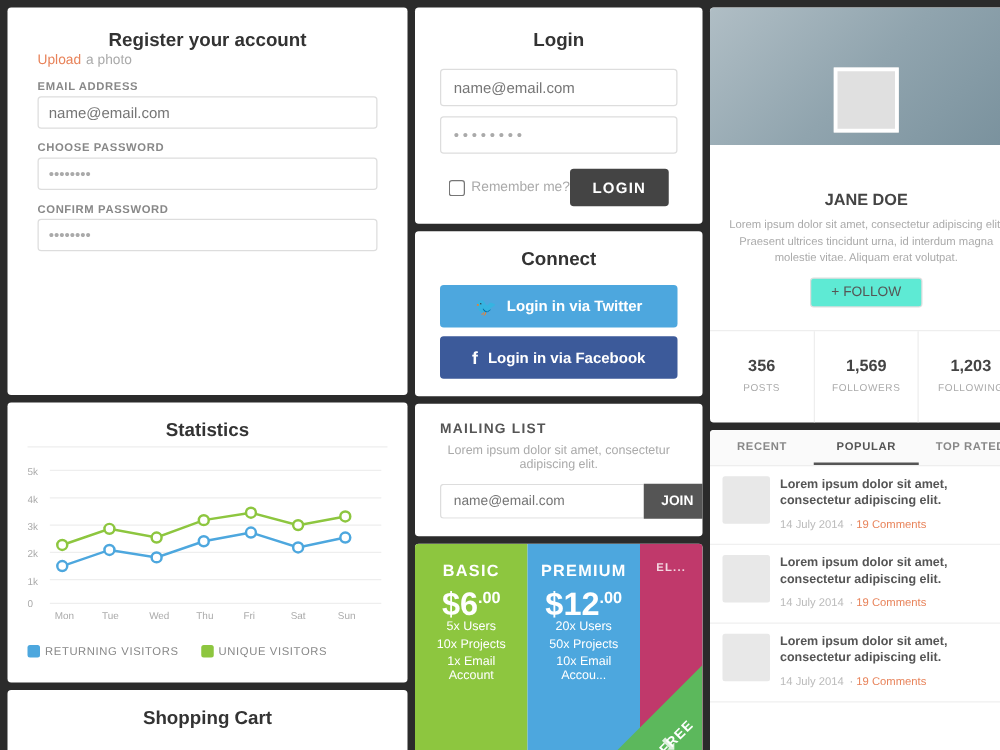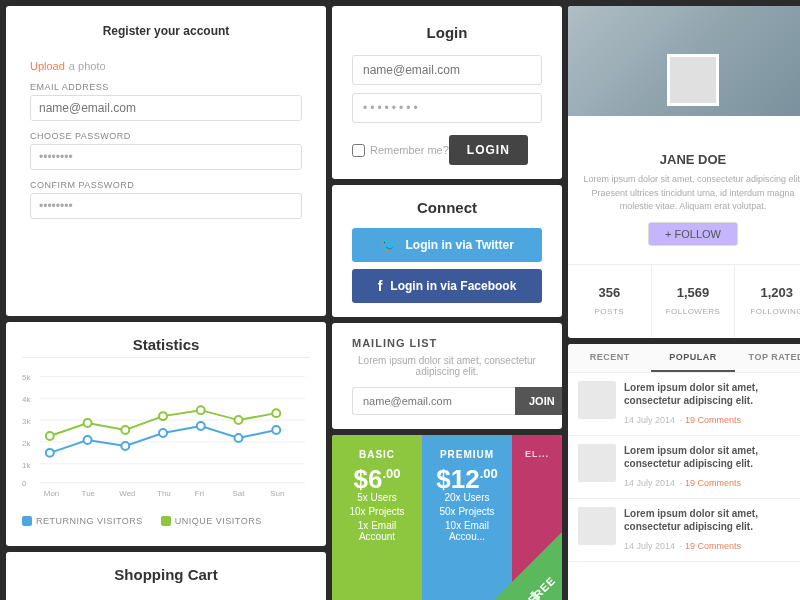--- a/index.html
+++ b/index.html
@@ -21,33 +21,34 @@
       border-radius: 3px;
       overflow: hidden;
     }
 
     
     .register-panel {
       padding: 18px 24px 16px;
     }
     .register-panel h2 {
       text-align: center;
-      font-size: 12px;
+      font-size: 15px;
       font-weight: 600;
       color: #333;
-      margin-bottom: 22px;
+      margin-bottom: 1px;
     }
     .form-group { margin-bottom: 10px; }
     .form-label {
       font-size: 9px;
       color: #888;
       letter-spacing: 0.5px;
       text-transform: uppercase;
       display: block;
       margin-bottom: 3px;
+      font-weight: bold;
     }
     .form-input {
       width: 100%;
       border: 1px solid #ddd;
       border-radius: 3px;
       padding: 5px 8px;
       font-size: 12px;
       color: #aaa;
       outline: none;
     }
@@ -171,21 +172,21 @@
       border-radius: 3px;
       padding: 7px 10px;
       font-size: 12px;
       color: #aaa;
       outline: none;
       margin-bottom: 8px;
     }
     .login-actions {
       display: flex;
       align-items: center;
-      justify-content: flex-start;
+      justify-content: center;
       margin-top: 4px;
     }
     .remember-row {
       display: flex;
       align-items: center;
       gap: 5px;
       font-size: 11px;
       color: #aaa;
     }
     .btn-login {
@@ -299,21 +300,21 @@
       padding: 14px 10px 10px;
       display: flex;
       flex-direction: column;
       align-items: center;
     }
     .price-card-basic { background: #8dc63f; }
     .price-card-premium { background: #4da7de; }
     .price-card-elite { background: #c0396b; }
     .price-title {
       color: #fff;
-      font-size: 10px;
+      font-size: 13px;
       font-weight: bold;
       letter-spacing: 1px;
       text-transform: uppercase;
       margin-bottom: 6px;
     }
     .price-amount {
       color: #fff;
       font-size: 26px;
       font-weight: bold;
       line-height: 1;
@@ -364,21 +365,21 @@
       margin-bottom: 6px;
     }
     .profile-bio {
       font-size: 9px;
       color: #aaa;
       line-height: 1.5;
       margin-bottom: 8px;
     }
     .btn-follow {
       border: 1px solid #ddd;
-      background: #c4b5fd;
+      background: #5eead4;
       color: #555;
       border-radius: 3px;
       padding: 5px 16px;
       font-size: 11px;
       cursor: pointer;
       margin-bottom: 10px;
     }
     .profile-stats {
       display: flex;
       border-top: 1px solid #eee;

